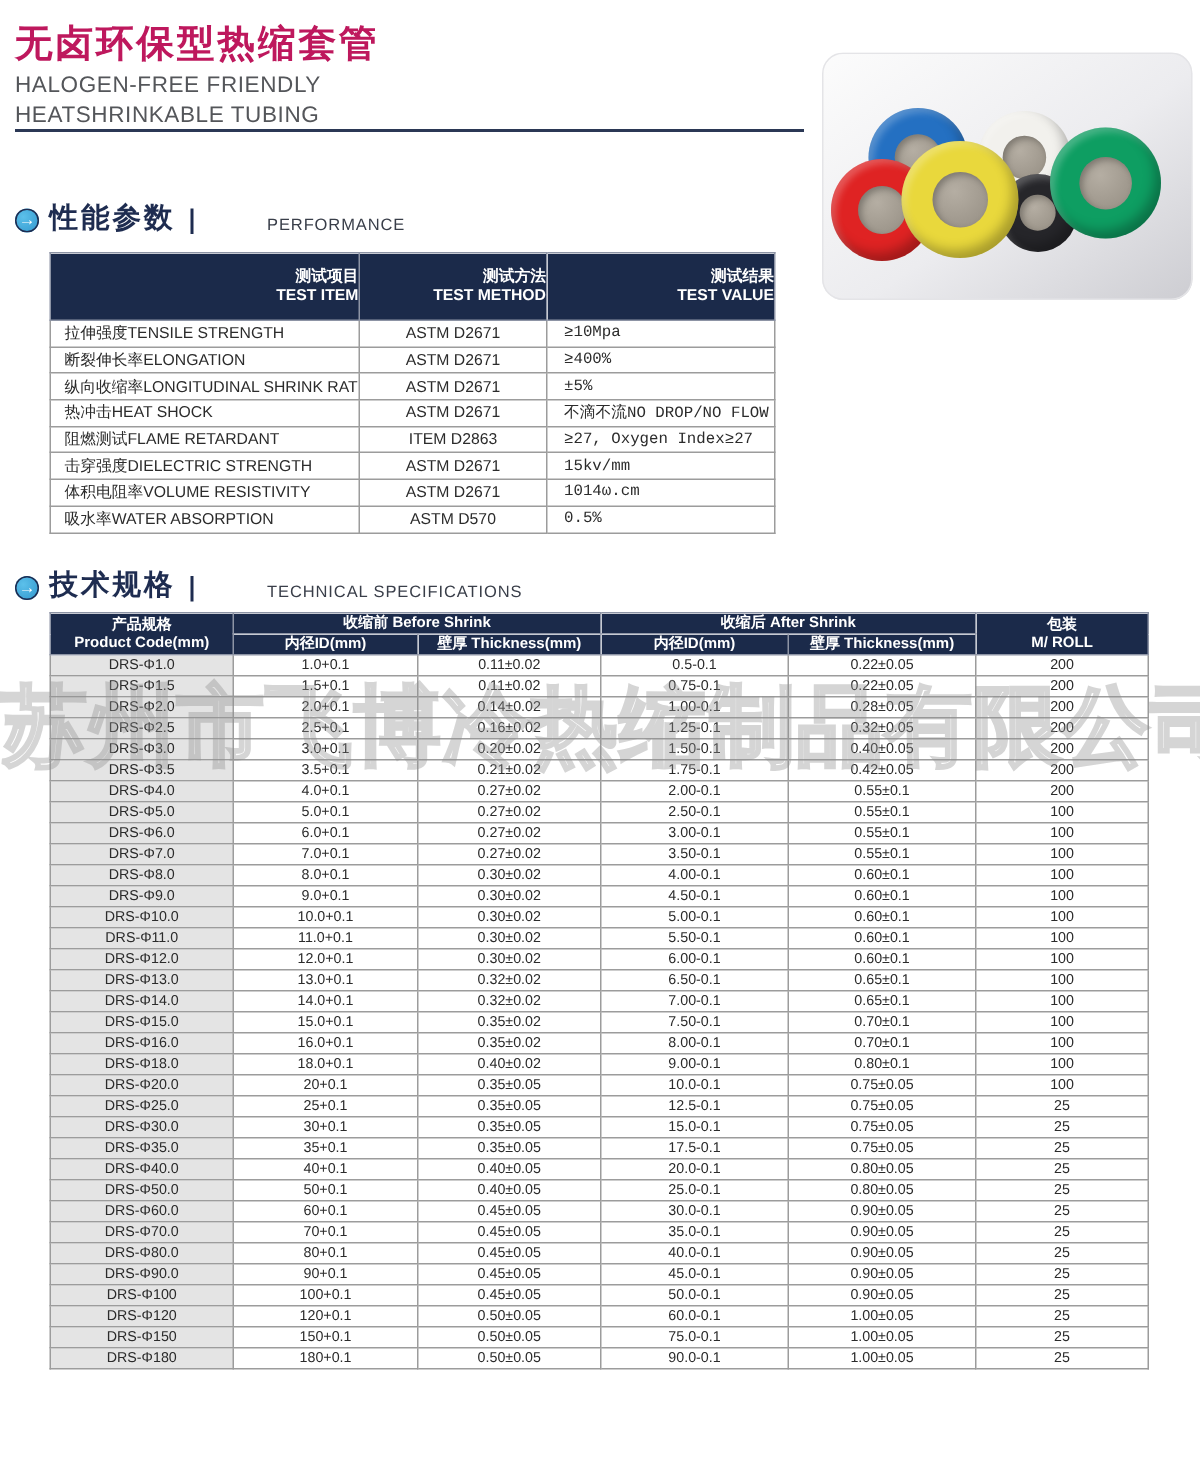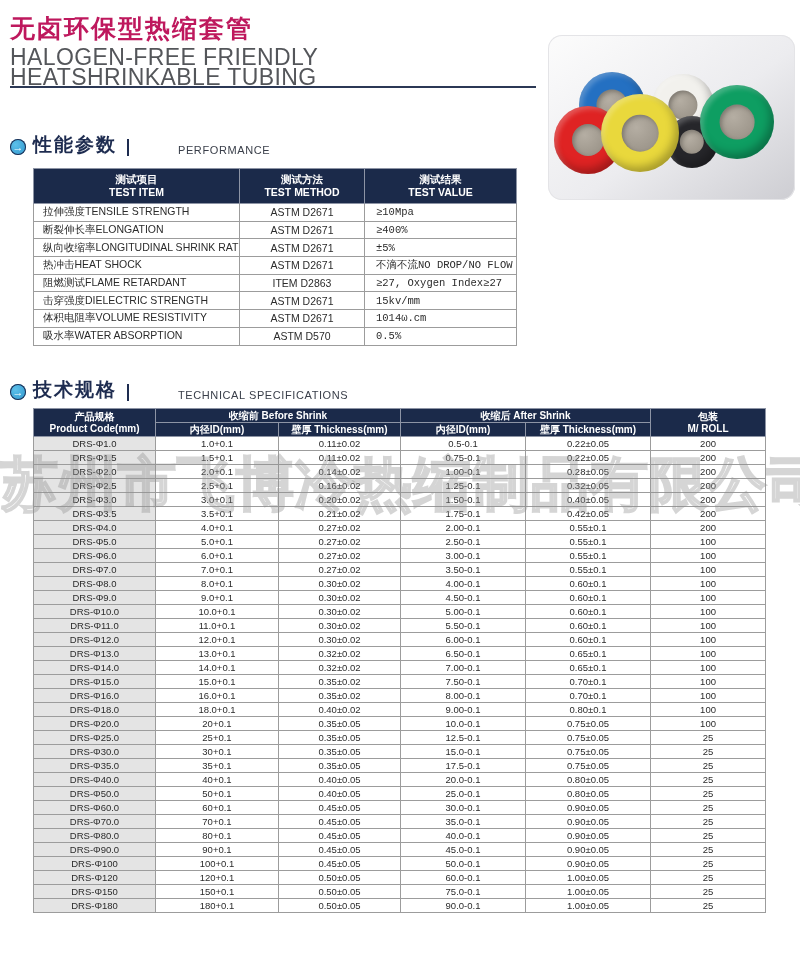--- a/index.html
+++ b/index.html
@@ -9,21 +9,21 @@
     font-family:"Liberation Sans", sans-serif; overflow:hidden;
   }
 
   
   .title-zh {
     position:absolute; left:10px; top:12px;
     font-size:25px; font-weight:bold; color:#be185d; letter-spacing:2px;
   }
   .subtitle {
     position:absolute; left:10px; top:47px;
-    font-size:23px; line-height:20px; color:#54565a; letter-spacing:0.4px;
+    font-size:15px; line-height:20px; color:#54565a; letter-spacing:0.4px;
   }
   .head-rule {
     position:absolute; left:10px; top:86px; width:526px; height:2px; background:#2b3855;
   }
 
   
   .photo {
     position:absolute; left:548px; top:35px; width:247px; height:165px;
     border-radius:14px; overflow:hidden;
     background:linear-gradient(145deg,#fcfcfc 0%,#ececef 55%,#cdcdd2 100%);
@@ -59,21 +59,21 @@
 
   
   table { border-collapse:collapse; table-layout:fixed; position:absolute; }
   th { background:#1b2a4a; color:#ffffff; font-weight:bold; }
   td { background:#ffffff; color:#2b2b2b; }
   th, td { border:1px solid #9c9c9c; overflow:hidden; white-space:nowrap; }
   thead th { border-color:#8d94a5; }
 
   
   .perf-table { left:33px; top:168px; width:483px; }
-  .perf-table th { height:35px; font-size:10.5px; line-height:13px; text-align:center; }
+  .perf-table th { height:45px; font-size:10.5px; line-height:13px; text-align:right; }
   .perf-table td { height:17.7px; font-size:10.5px; padding:0 6px; }
   .perf-table td:nth-child(1) { text-align:left;  padding-left:9px; }
   .perf-table td:nth-child(2) { text-align:center; }
   .perf-table td:nth-child(3) { text-align:left;  padding-left:11px;font-family:Liberation Mono, monospace; }
 
   
   .spec-table { left:33px; top:408px; width:732px; }
   .spec-table th { font-size:10px; line-height:12px; text-align:center; height:14px; padding:0;margin-left:48px; }
   .spec-table td { height:13px; line-height:13px; font-size:9.5px; text-align:center; padding:0 2px; }
   .spec-table td:first-child { background:#e4e4e4; }

